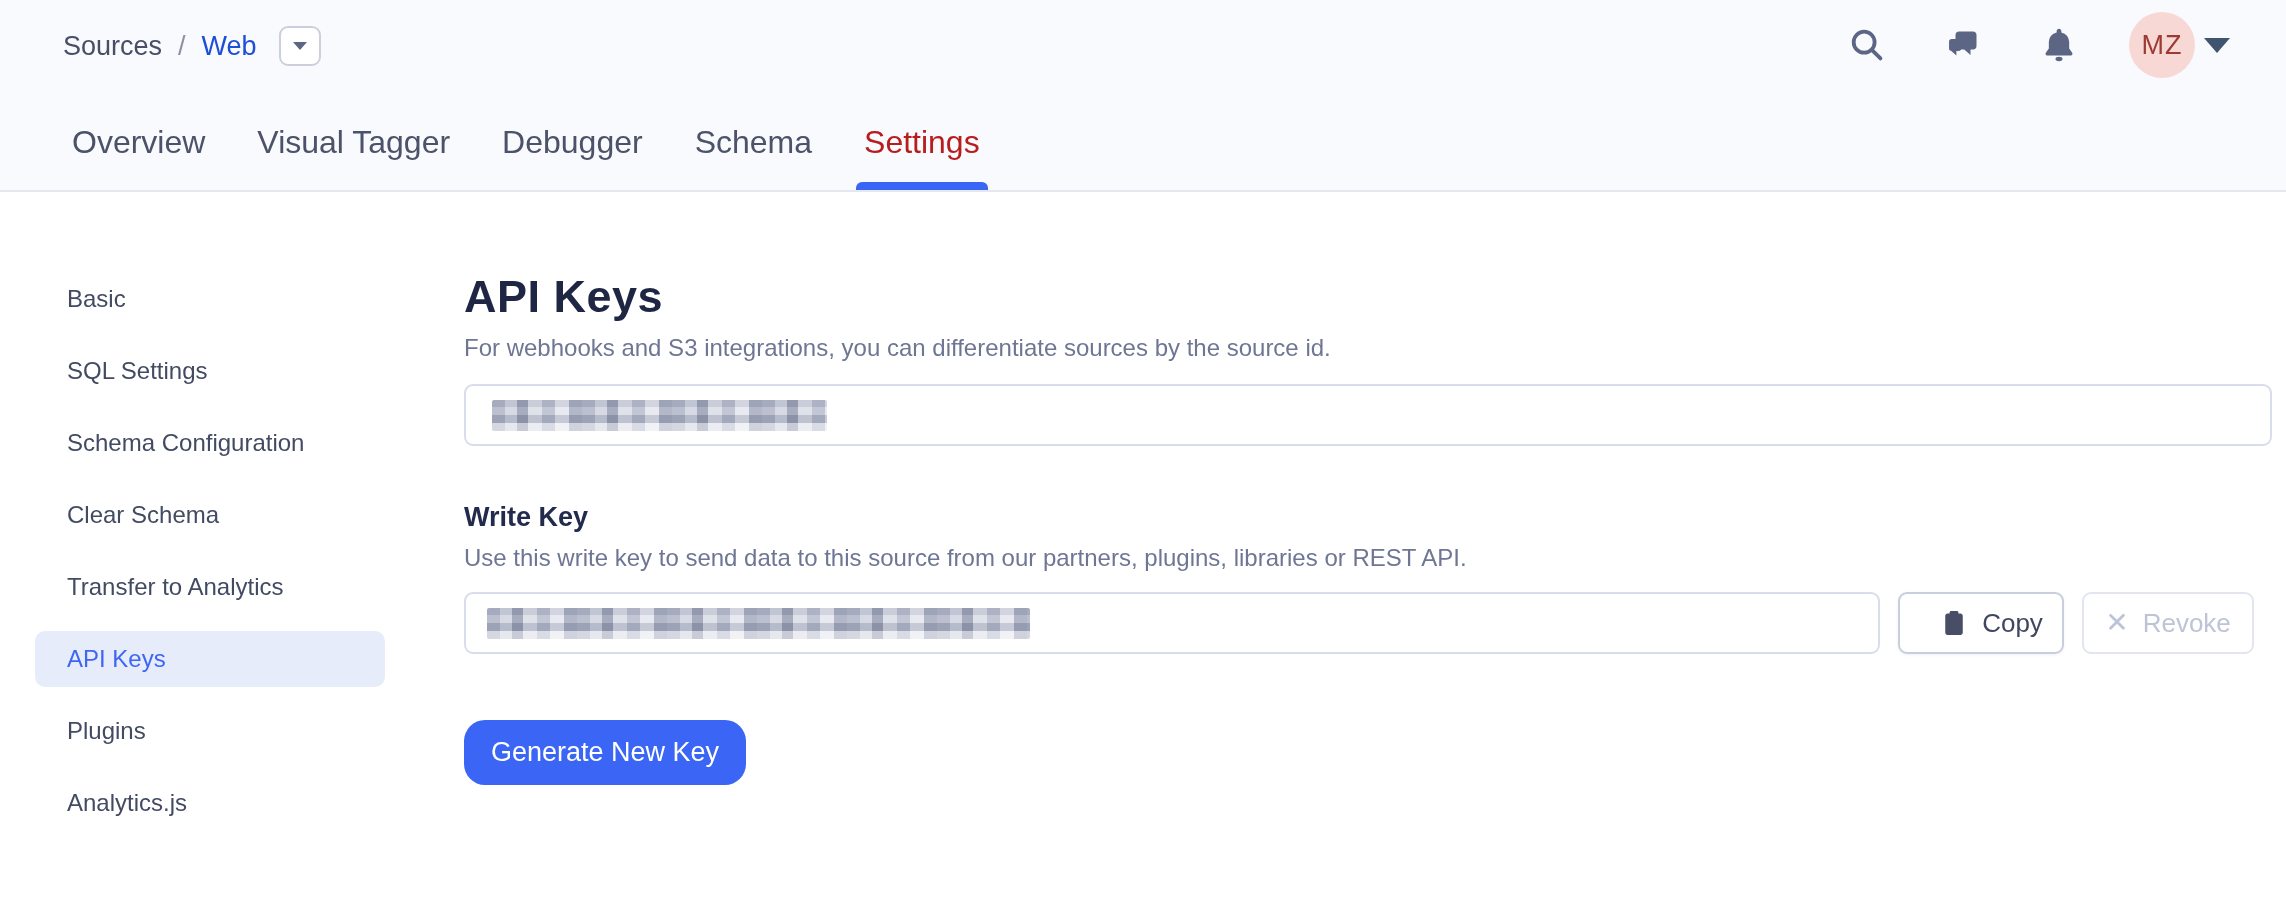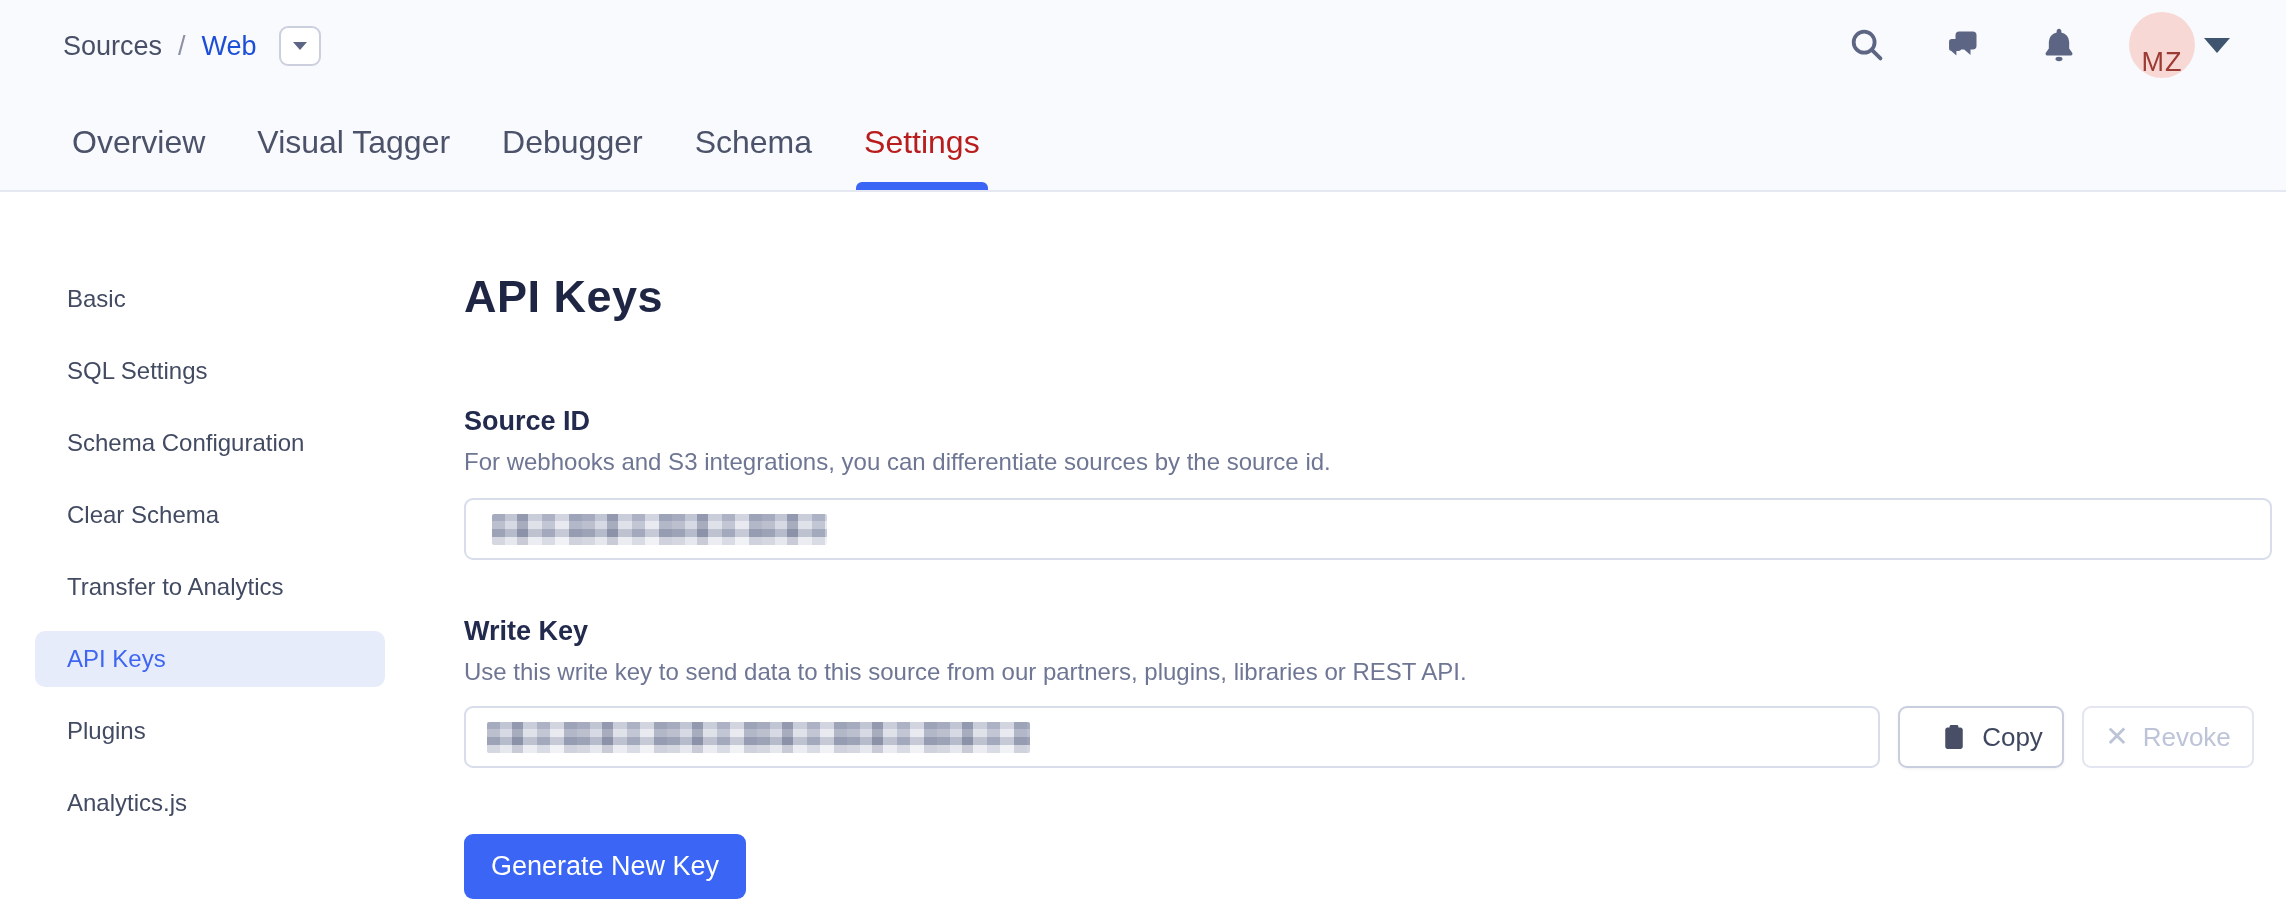--- a/index.html
+++ b/index.html
@@ -33,21 +33,21 @@
   }
   .caret { width:0; height:0; border-left:8px solid transparent; border-right:8px solid transparent; border-top:9px solid #5d6584; }
 
   .header-actions { position:absolute; top:0; left:0; width:100%; height:90px; }
   .icon-btn { position:absolute; width:44px; height:44px; display:flex; align-items:center; justify-content:center; cursor:pointer; }
   .icon-btn svg { display:block; }
   .avatar {
     position:absolute; left:2129px; top:12px;
     width:66px; height:66px; border-radius:50%;
     background:#f8d8d5; color:#9c3a34;
-    display:flex; align-items:flex-end; justify-content:center;
+    display:flex; align-items:center; justify-content:center;
     font-size:27px; letter-spacing:1px; cursor:pointer;
   }
   .account-caret {
     position:absolute; left:2204px; top:38px;
     width:0; height:0; border-left:13px solid transparent; border-right:13px solid transparent;
     border-top:15px solid #3e546f; cursor:pointer;
   }
 
   .tabs {
     position:absolute; left:72px; bottom:0; display:flex; gap:52px; align-items:flex-end;
@@ -110,21 +110,21 @@
     box-shadow:0 1px 3px rgba(40,50,90,.07);
     padding-left:21px;
   }
   .btn-revoke {
     width:172px; border:2px solid #e3e6f0; color:#bdc4d7; cursor:default;
   }
   .btn-primary {
     margin-top:66px; width:282px; height:65px;
     background:#3b66f5; border:none; color:#ffffff; font-weight:500;
     display:flex; align-items:center; justify-content:center;
-    border-radius:9px; font-size:27px; cursor:pointer;
+    border-radius:21px; font-size:27px; cursor:pointer;
   }
   .x-glyph { font-size:28px; line-height:1; color:#bdc4d7; }
 </style>
 </head>
 <body>
 
 <div class="page">
 
   <div class="header">
 
@@ -197,21 +197,20 @@
         <span>Plugins</span>
       </div>
     <div class="side-item">
         <span>Analytics.js</span>
       </div>
   </div>
 
   <div class="main">
     <h1 class="page-title">API Keys</h1>
 
-    <div class="field-label">Source ID</div>
     <div class="field-desc">For webhooks and S3 integrations, you can differentiate sources by the source id.</div>
     <div class="text-input">
       <span class="redacted source"></span>
     </div>
 
     <div class="field-label second">Write Key</div>
     <div class="field-desc">Use this write key to send data to this source from our partners, plugins, libraries or REST API.</div>
 
     <div class="key-row">
       <div class="text-input">

